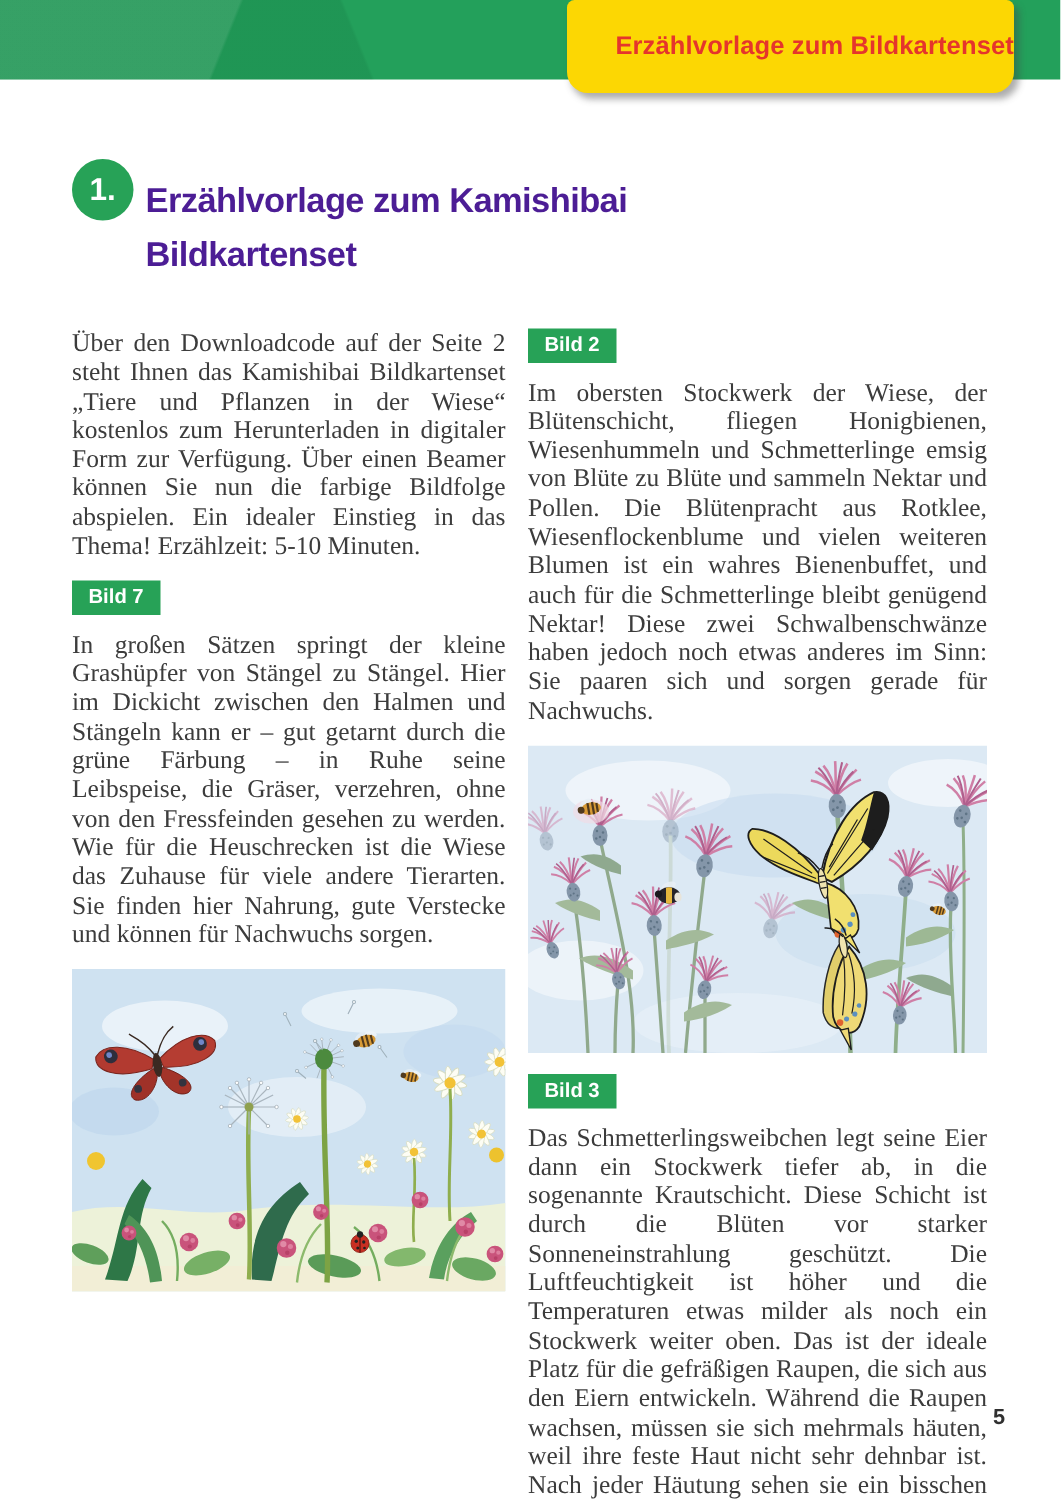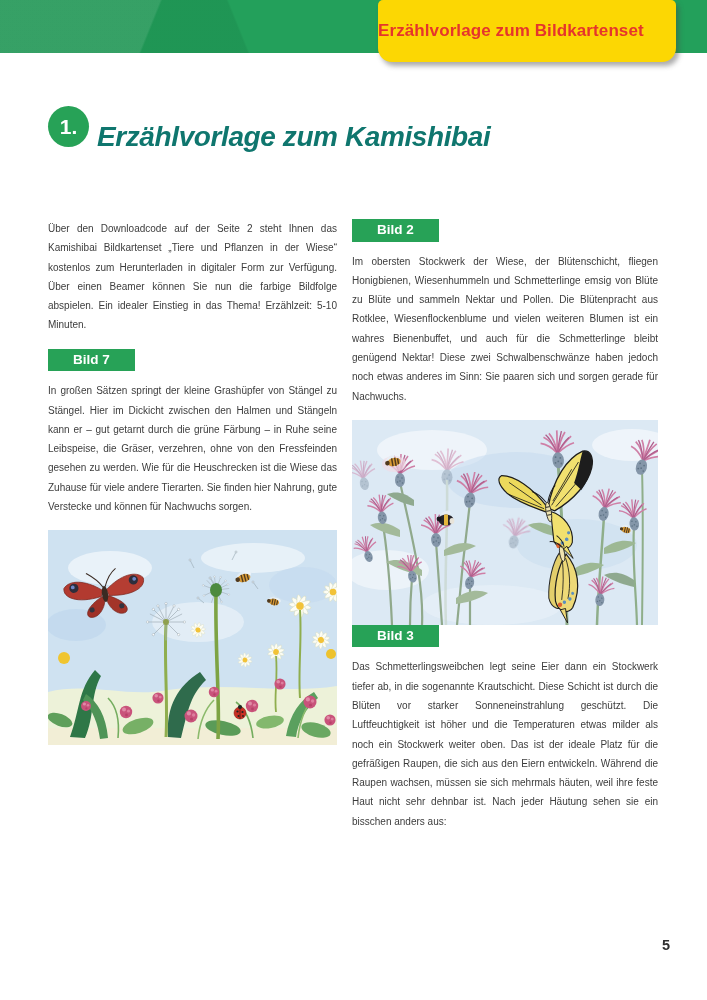--- a/index.html
+++ b/index.html
@@ -17,53 +17,53 @@
     background:
       linear-gradient(112deg, rgba(255,255,255,0.10) 22%, rgba(255,255,255,0) 22.3%),
       linear-gradient(68deg, rgba(0,60,30,0.10) 34%, rgba(0,60,30,0) 34.3%),
       #23A05B;
   }
   .header-tab{
     position:absolute; left:378px; top:0; width:298px; height:62px;
     background:#FCD703;
     border-radius:5px 5px 14px 14px;
     box-shadow:3px 4px 5px rgba(70,70,70,0.45);
-    display:flex; align-items:center; justify-content:flex-start;
+    display:flex; align-items:center; justify-content:flex-end;
   }
   .header-tab .tab-text{
     color:#E5352C; font-weight:bold; font-size:17px; letter-spacing:0.1px;
   }
   
   .title-circle{
     position:absolute; left:48px; top:106px; width:41px; height:41px;
     border-radius:50%; background:#27A257; color:#fff;
     display:flex; align-items:center; justify-content:center;
     font-size:21px; font-weight:bold;
   }
   .page-title{
     position:absolute; left:97px; top:100px;
-    color:#0f766e; font-weight:bold; font-size:28px; line-height:36px;
+    color:#4c1d95; font-weight:bold; font-size:23px; line-height:36px;
     letter-spacing:-0.4px;
-    font-style:italic;
   }
   
   .col{ position:absolute; top:219px; }
   .col-left { left:48px;  width:289px; }
   .col-right{ left:352px; width:306px; }
   p.body-text{
     margin:0 0 14px 0;
-    font-size:10px; line-height:19.3px; color:#3C3C3C;
+    font-size:17px; line-height:19.3px; color:#3C3C3C;
     text-align:justify;
+    font-family:Liberation Serif, serif;
   }
   .badge{
     display:inline-block; background:#27A257; color:#fff;
     font-weight:bold; font-size:13.5px; line-height:1;
-    padding:4px 25px 5px; margin:0 0 10px 0;
-  }
-  .badge.spaced{ }
+    padding:4px 11px 5px; margin:0 0 10px 0;
+  }
+  .badge.spaced{ margin-top:14px; }
   figure.illu{ margin:6px 0 0 0; }
   figure.illu svg{ display:block; width:100%; height:auto; }
   
   .page-num{
     position:absolute; left:662px; top:937px;
     font-size:14.5px; font-weight:bold; color:#303030;
   }
 </style>
 </head>
 <body>
@@ -72,20 +72,21 @@
 
 <div class="header-tab">
   <span class="tab-text">Erzählvorlage zum Bildkartenset</span>
 </div>
 
 <div class="title-circle">
   <span>1.</span>
 </div>
 <h1 class="page-title">
   <span>Erzählvorlage zum Kamishibai</span><br>
+  <span>Bildkartenset</span>
 </h1>
 
 <div class="col col-left">
 
   <p class="body-text">Über den Downloadcode auf der Seite 2 steht Ihnen das Kamishibai Bildkartenset „Tiere und Pflanzen in der Wiese“ kostenlos zum Herunterladen in digitaler Form zur Verfügung. Über einen Beamer können Sie nun die farbige Bildfolge abspielen. Ein idealer Einstieg in das Thema! Erzählzeit: 5-10 Minuten.</p>
 
   <div><span class="badge">Bild 7</span></div>
   <p class="body-text">In großen Sätzen springt der kleine Grashüpfer von Stängel zu Stängel. Hier im Dickicht zwischen den Halmen und Stängeln kann er – gut getarnt durch die grüne Färbung – in Ruhe seine Leibspeise, die Gräser, verzehren, ohne von den Fressfeinden gesehen zu werden. Wie für die Heuschrecken ist die Wiese das Zuhause für viele andere Tierarten. Sie finden hier Nahrung, gute Verstecke und können für Nachwuchs sorgen.</p>
 
   <figure class="illu">

